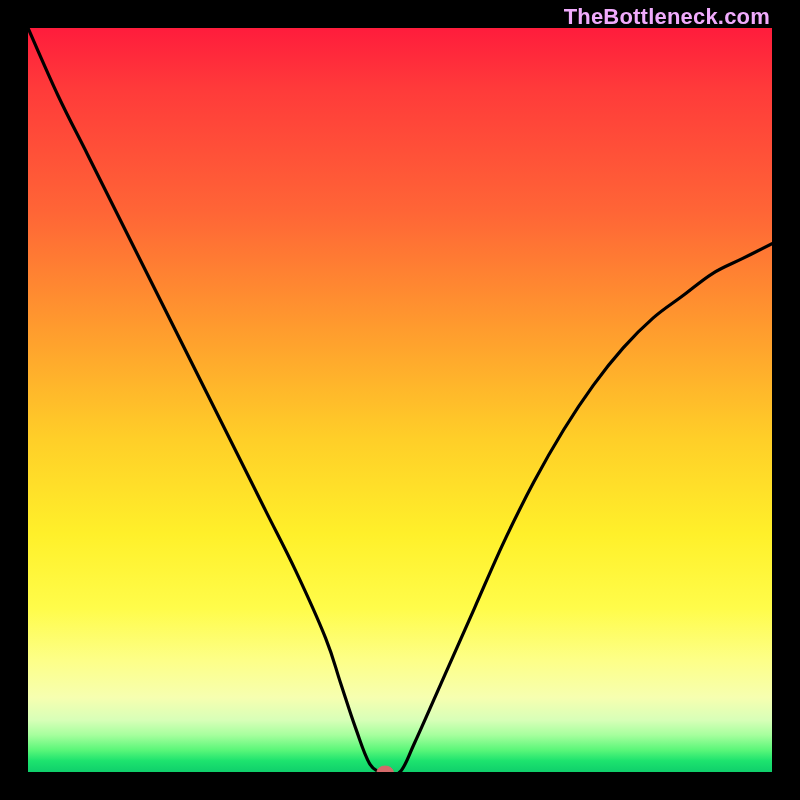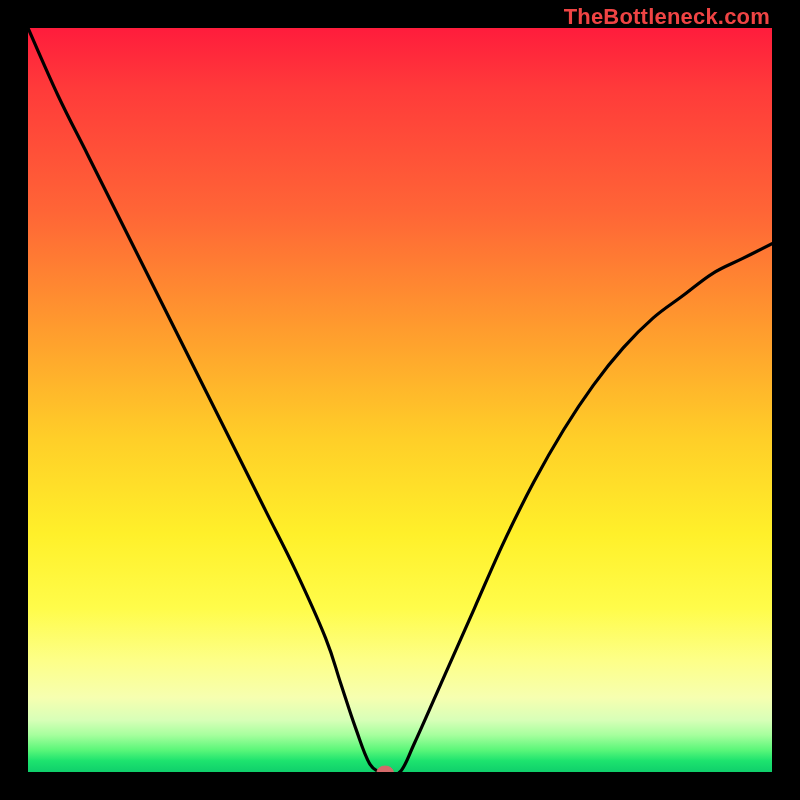--- a/index.html
+++ b/index.html
@@ -47,21 +47,21 @@
     position: absolute;
     left: 0;
     top: 0;
     width: 744px;
     height: 744px;
   }
   .watermark {
     position: absolute;
     top: 4px;
     right: 30px;
-    color: #ef4444;
+    color: #f0abfc;
     font-size: 22px;
     font-weight: 600;
     letter-spacing: 0.2px;
   }
 </style>
 </head>
 <body>
 
 <div class="watermark">TheBottleneck.com</div>
 

